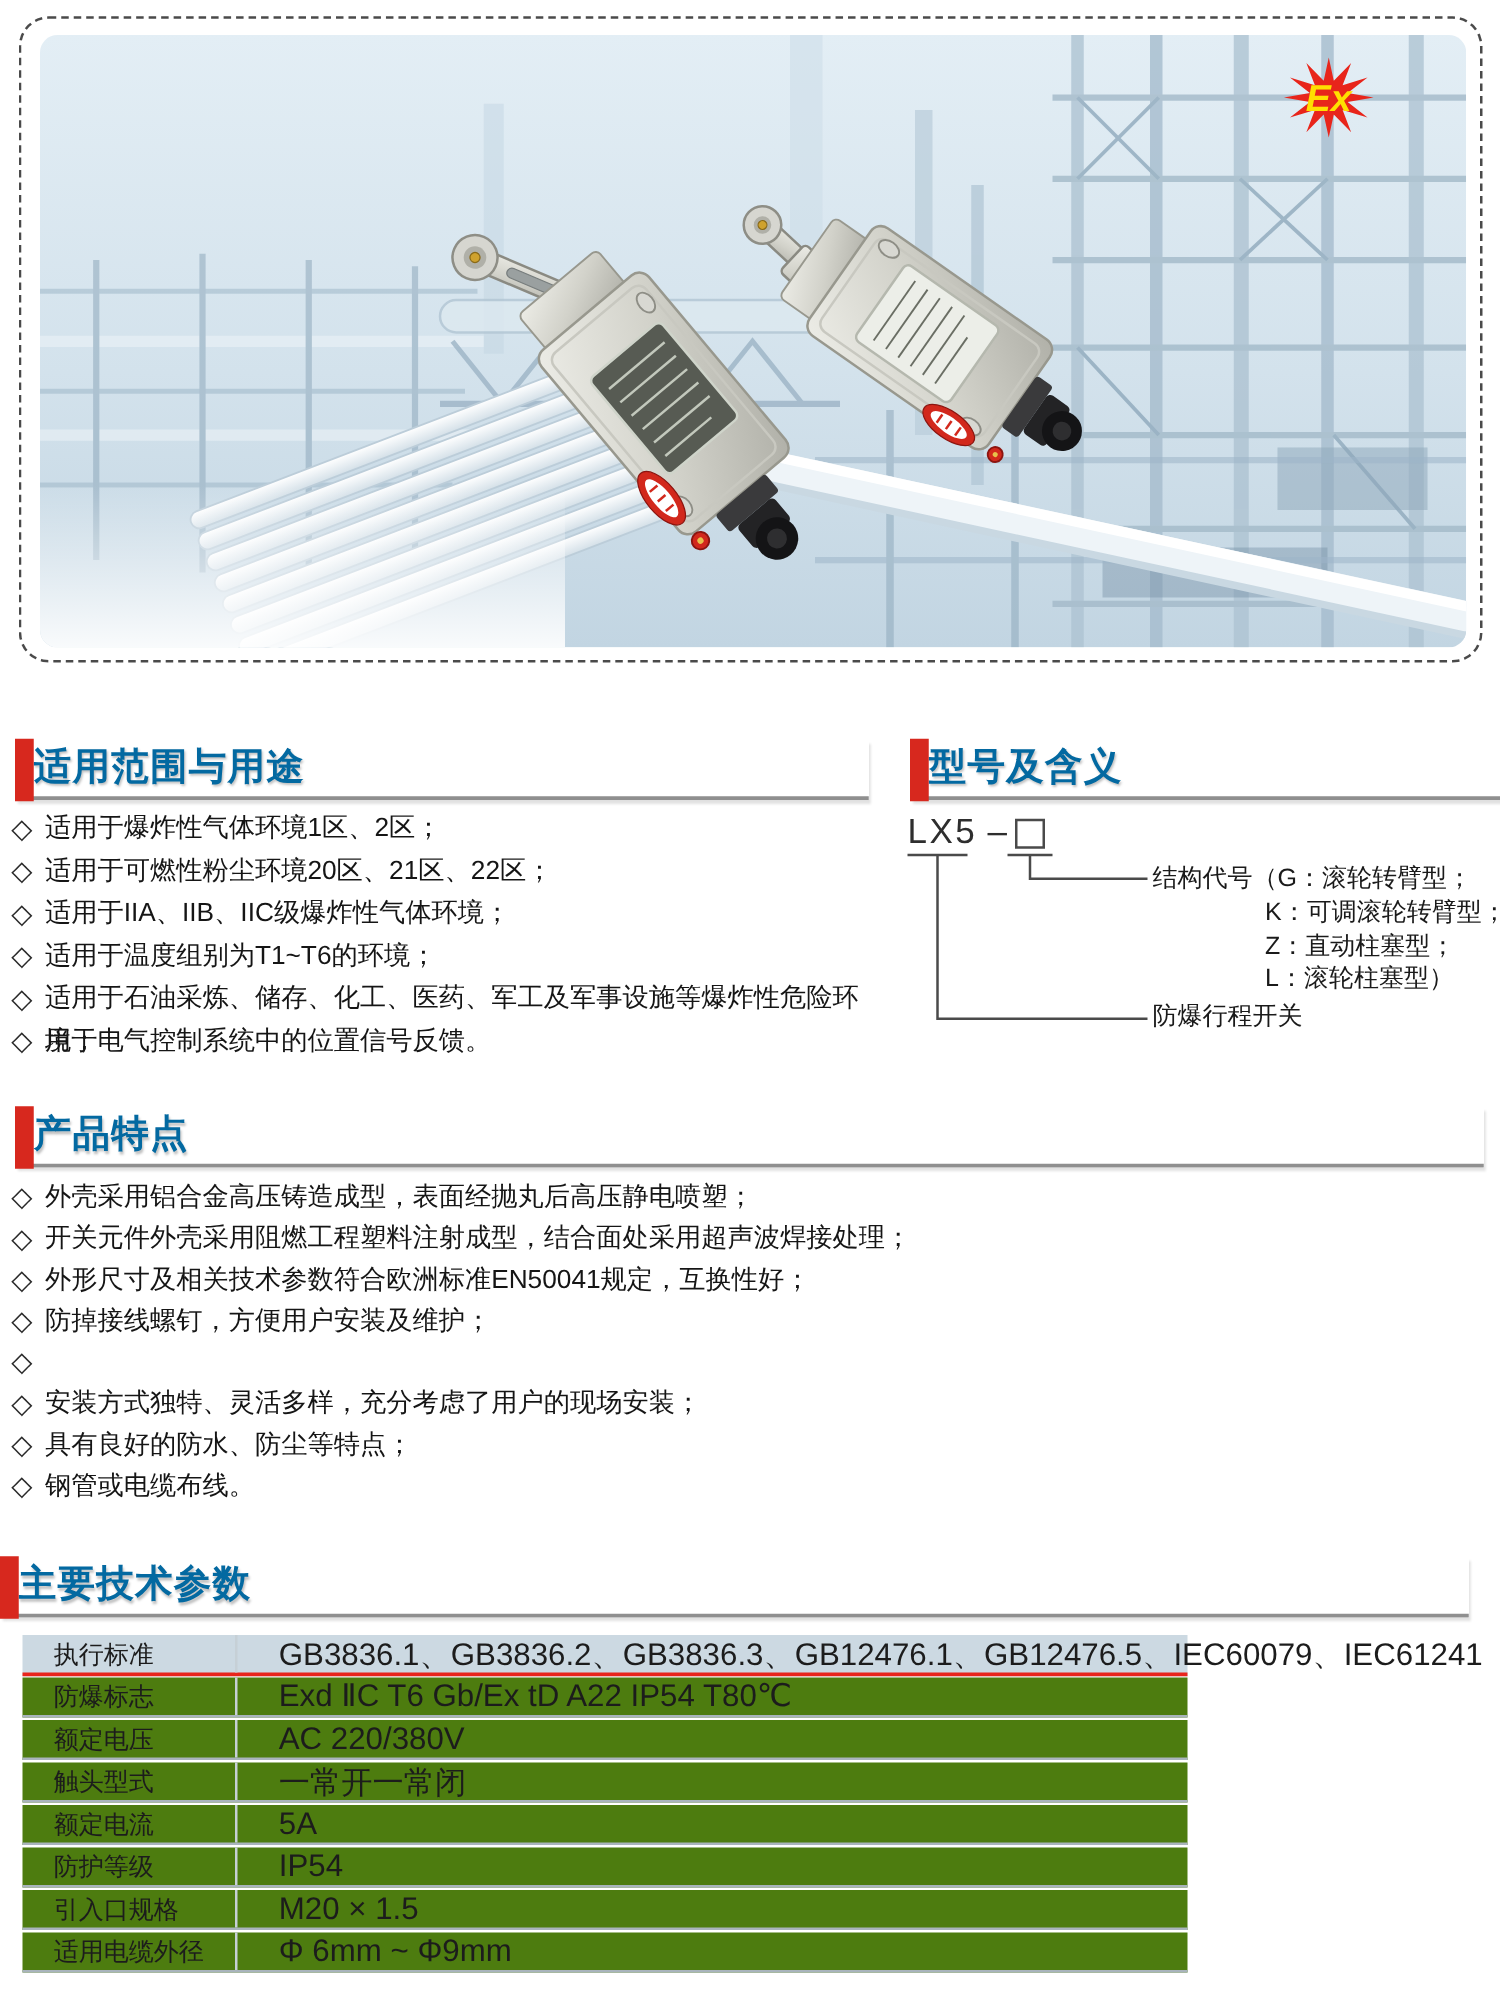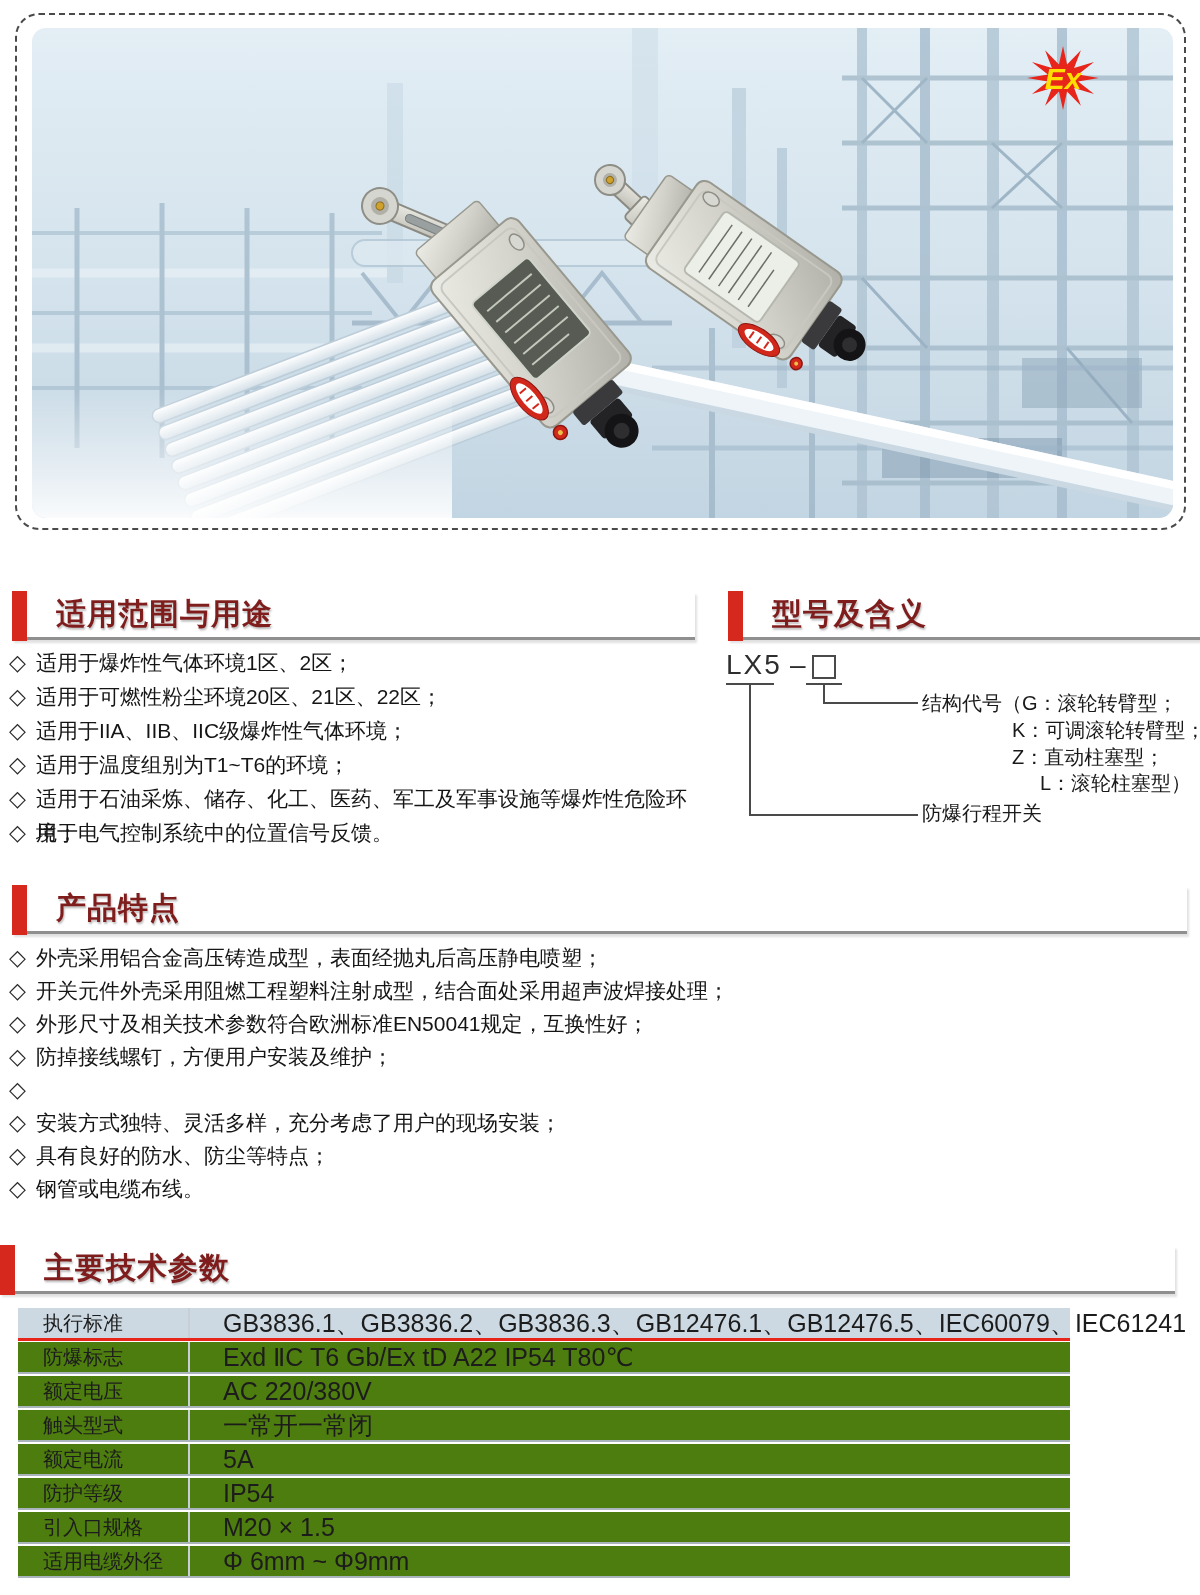--- a/index.html
+++ b/index.html
@@ -22,40 +22,40 @@
   .sec-header{
     position:absolute;height:48px;box-sizing:border-box;
     border-bottom:3px solid #8f8f8f;
     box-shadow:2px 3px 2px rgba(0,0,0,0.12);
   }
   .sec-header .red-bar{
     position:absolute;left:0;bottom:-4px;width:15px;height:50px;
     background:#d7281e;
   }
   .sec-header h2{
-    margin:0;padding-left:44px;font-size:30px;font-weight:bold;color:#7f1d1d;
+    margin:0;padding-left:15px;font-size:30px;font-weight:bold;color:#0369a1;
     line-height:44px;letter-spacing:1px;
     text-shadow:1px 2px 2px rgba(0,0,0,0.25);
   }
   
   .bullet-list{position:absolute;list-style:none;margin:0;padding:0;}
   .bullet-list li{display:flex;align-items:flex-start;font-size:21px;color:#151515;}
   .bullet-list .diamond{flex:0 0 auto;margin-right:10px;font-size:22px;color:#2a2a2a;}
   #app-list li{height:34px;line-height:34px;}
   #feat-list li{height:33px;line-height:33px;}
   
   .diag-text{position:absolute;font-size:20px;color:#1a1a1a;line-height:20px;white-space:nowrap;}
   #model-code{font-size:28px;line-height:28px;letter-spacing:2px;color:#2e2e2e;}
   #model-dash{font-size:28px;line-height:28px;color:#2e2e2e;}
   #model-box{
     position:absolute;width:20px;height:20px;border:2px solid #4a4a4a;background:#fff;
   }
   #model-lines{position:absolute;left:700px;top:630px;width:500px;height:200px;}
   
-  #spec-table{position:absolute;left:18px;top:1308px;width:1052px;}
+  #spec-table{position:absolute;left:18px;top:1308px;width:932px;}
   .spec-row{
     display:flex;height:30px;background:#4d7c0f;
     border-bottom:2px solid #a9b4bc;margin-bottom:2px;
   }
   .spec-row.first{
     background:#ccd9e2;border-bottom:3px solid #e8251b;margin-bottom:1px;
   }
   .spec-label{
     flex:0 0 172px;box-sizing:border-box;padding-left:25px;
     border-right:2px solid #c6d0d6;
@@ -322,21 +322,21 @@
       <path d="M26 54 H74"></path>
       <path d="M106 54 H142"></path>
       <path d="M50 54 V185 H218"></path>
       <path d="M124 54 V73 H218"></path>
     </g>
   </svg>
 
   <span class="diag-text" style="left:922px;top:693px;">结构代号（G：滚轮转臂型；</span>
   <span class="diag-text" style="left:1012px;top:720px;">K：可调滚轮转臂型；</span>
   <span class="diag-text" style="left:1012px;top:747px;">Z：直动柱塞型；</span>
-  <span class="diag-text" style="left:1012px;top:773px;margin-left:28px;">L：滚轮柱塞型）</span>
+  <span class="diag-text" style="left:1012px;top:773px;">L：滚轮柱塞型）</span>
   <span class="diag-text" style="left:922px;top:803px;">防爆行程开关</span>
 </div>
 
 <div class="sec-header" style="left:12px;top:886px;width:1175px;">
   <span class="red-bar"></span>
   <h2>产品特点</h2>
 </div>
 
 <ul class="bullet-list" id="feat-list" style="left:9px;top:941px;width:1180px;">
   <li>

